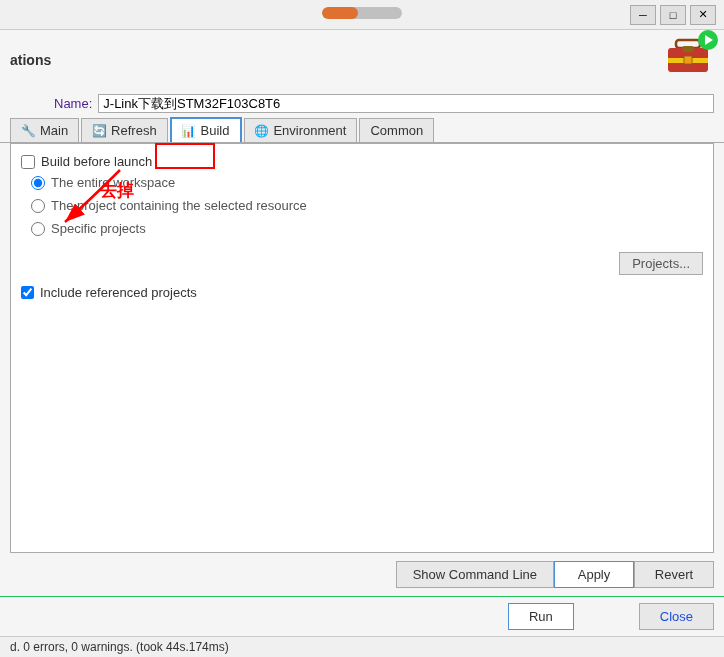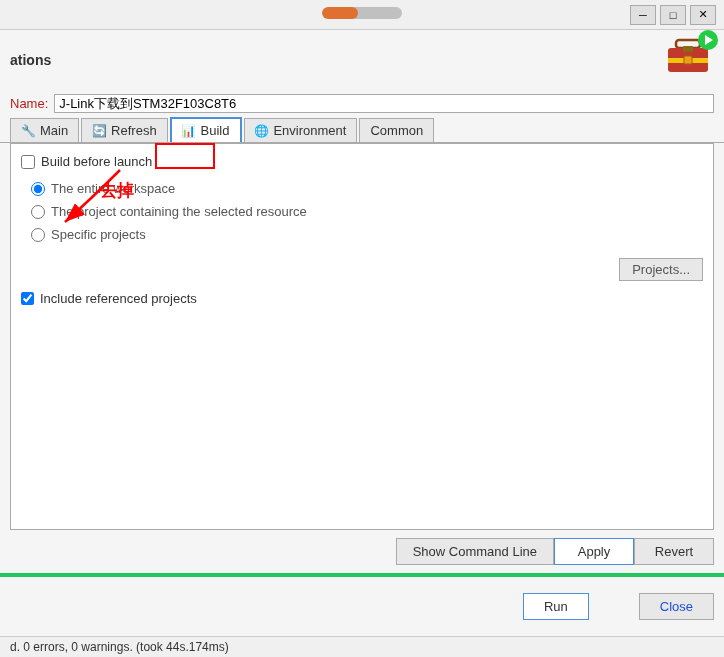--- a/index.html
+++ b/index.html
@@ -117,22 +117,23 @@
 
     
     .name-row {
       display: flex;
       align-items: center;
       padding: 4px 10px;
       gap: 6px;
     }
     .name-label {
       font-size: 13px;
-      color: #b91c1c;
+      color: #4c1d95;
       white-space: nowrap;
+      margin-left: 44px;
     }
     .name-input {
       flex: 1;
       height: 19px;
       border: 1px solid #aaa;
       background: white;
       padding: 0 4px;
       font-size: 13px;
       outline: none;
     }
@@ -179,21 +180,21 @@
       padding: 10px;
       display: flex;
       flex-direction: column;
     }
 
     
     .checkbox-row {
       display: flex;
       align-items: center;
       gap: 6px;
-      margin-bottom: 12px;
+      margin-bottom: 6px;
     }
     .checkbox-row input[type="checkbox"] {
       width: 14px;
       height: 14px;
     }
     .checkbox-label {
       font-size: 13px;
       color: #333;
     }
 
@@ -264,23 +265,23 @@
       background: white;
       border: 1px solid #4a90d9;
       color: #333;
     }
 
     
     .run-close-row {
       display: flex;
       align-items: center;
       justify-content: flex-end;
-      padding: 16px 10px;
-      gap: 6px;
-      border-top: 4px solid #22c55e;
+      padding: 6px 10px;
+      gap: 21px;
+      border-top: 1px solid #22c55e;
       background: #f5f5f5;
     }
     .btn-run {
       padding: 5px 20px;
       border: 1px solid #4a90d9;
       background: white;
       cursor: pointer;
       font-size: 13px;
       color: #333;
     }

